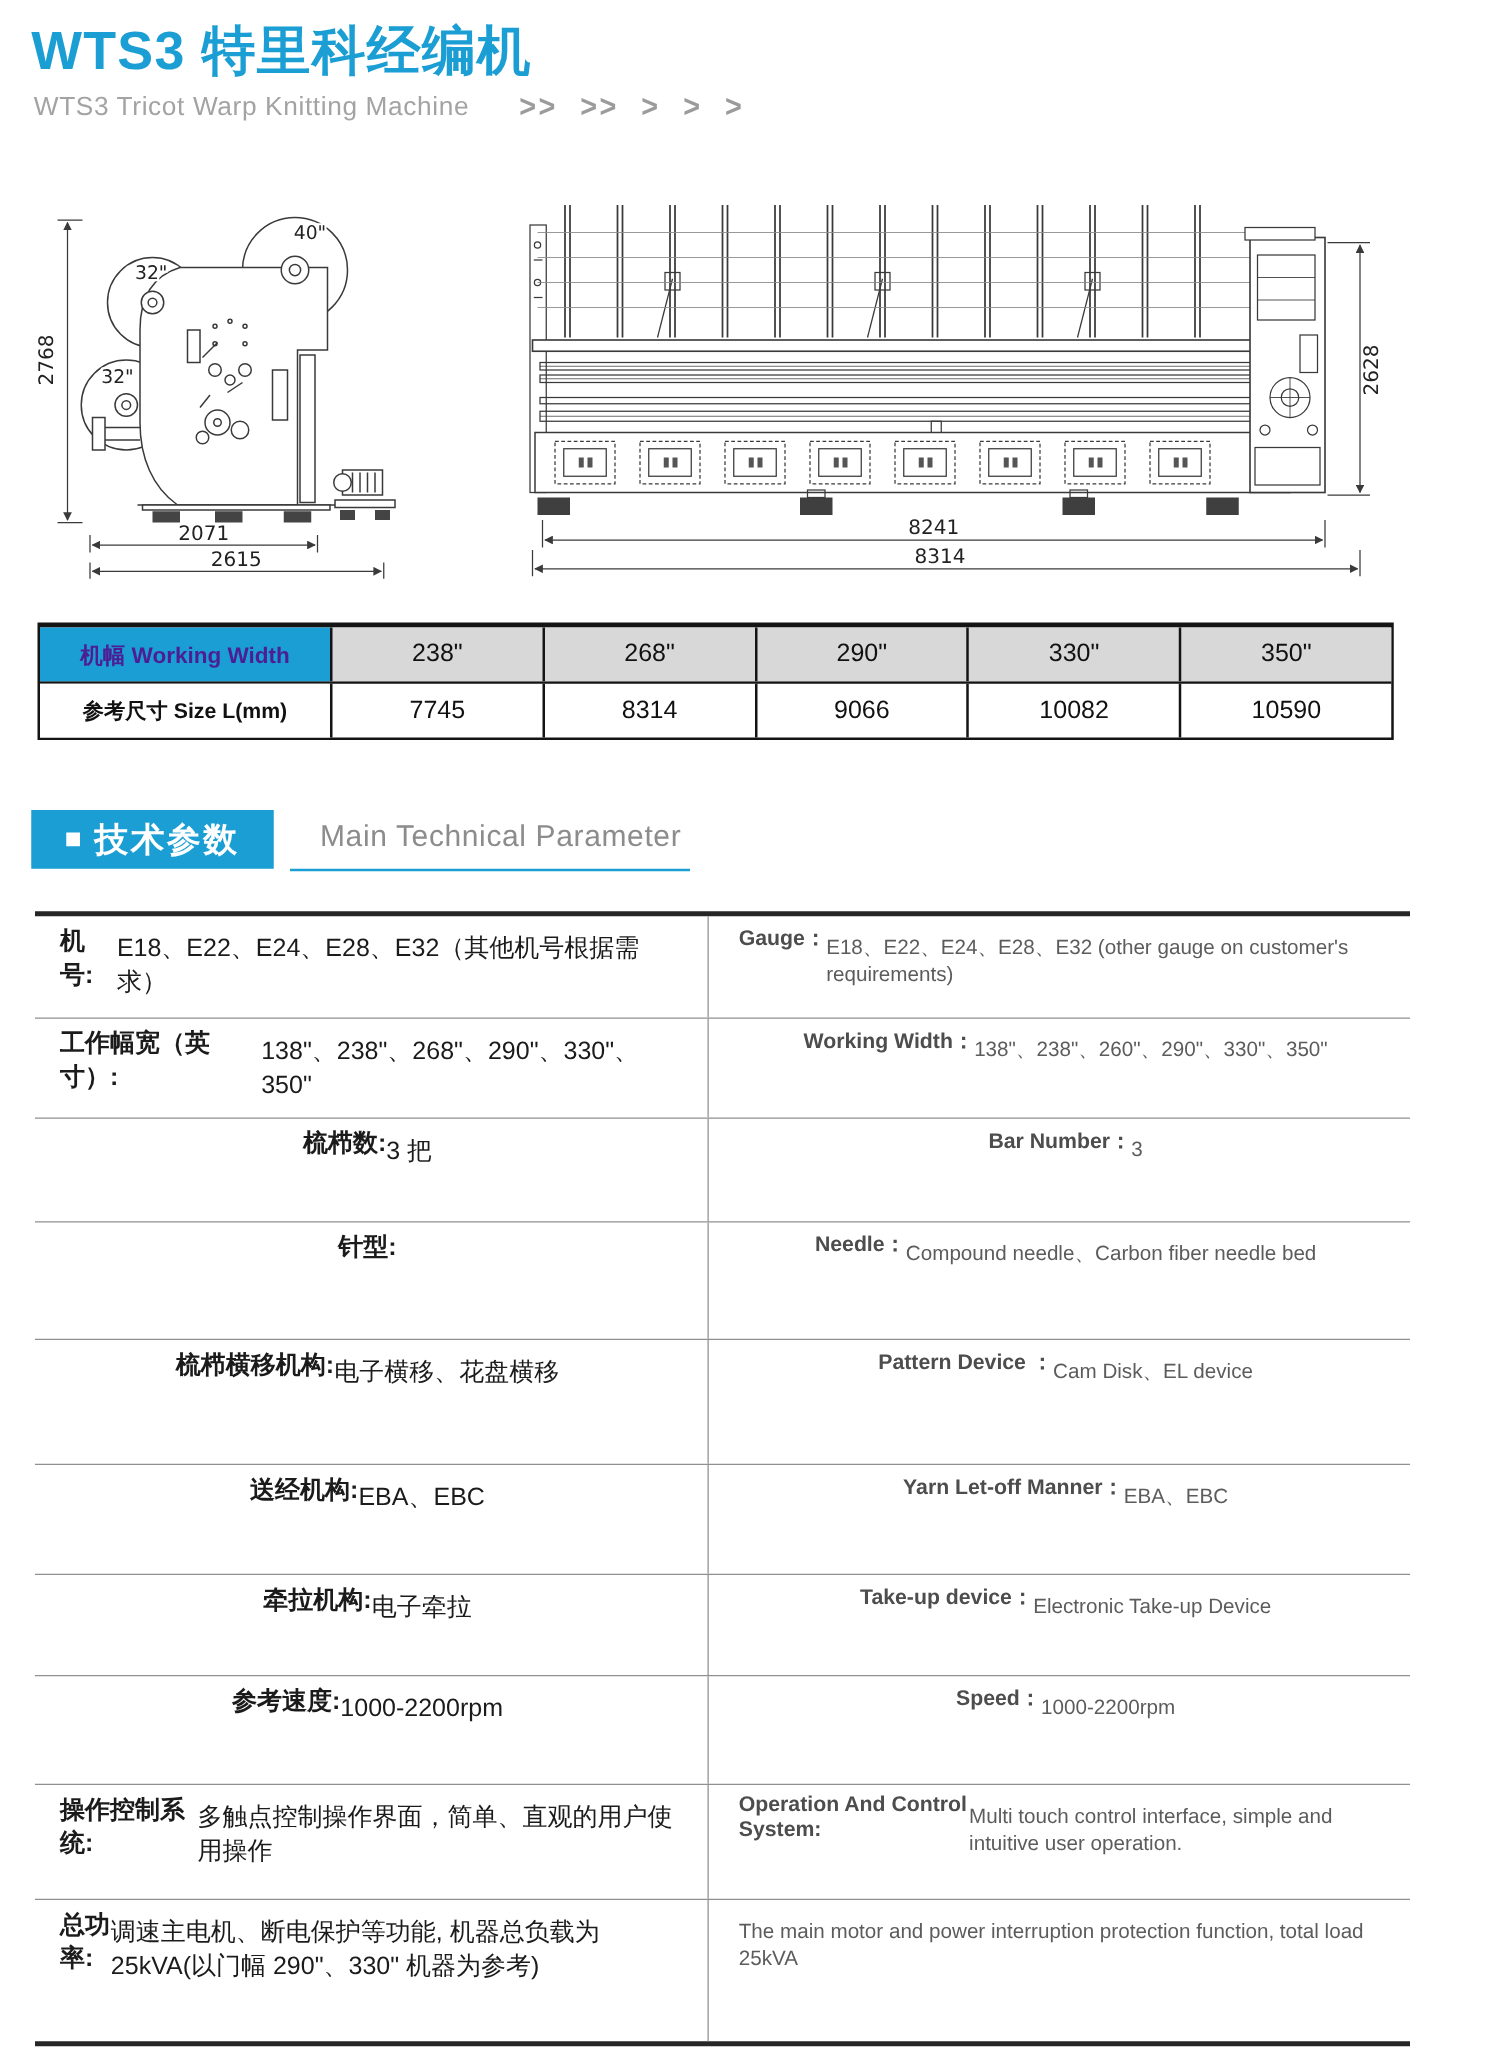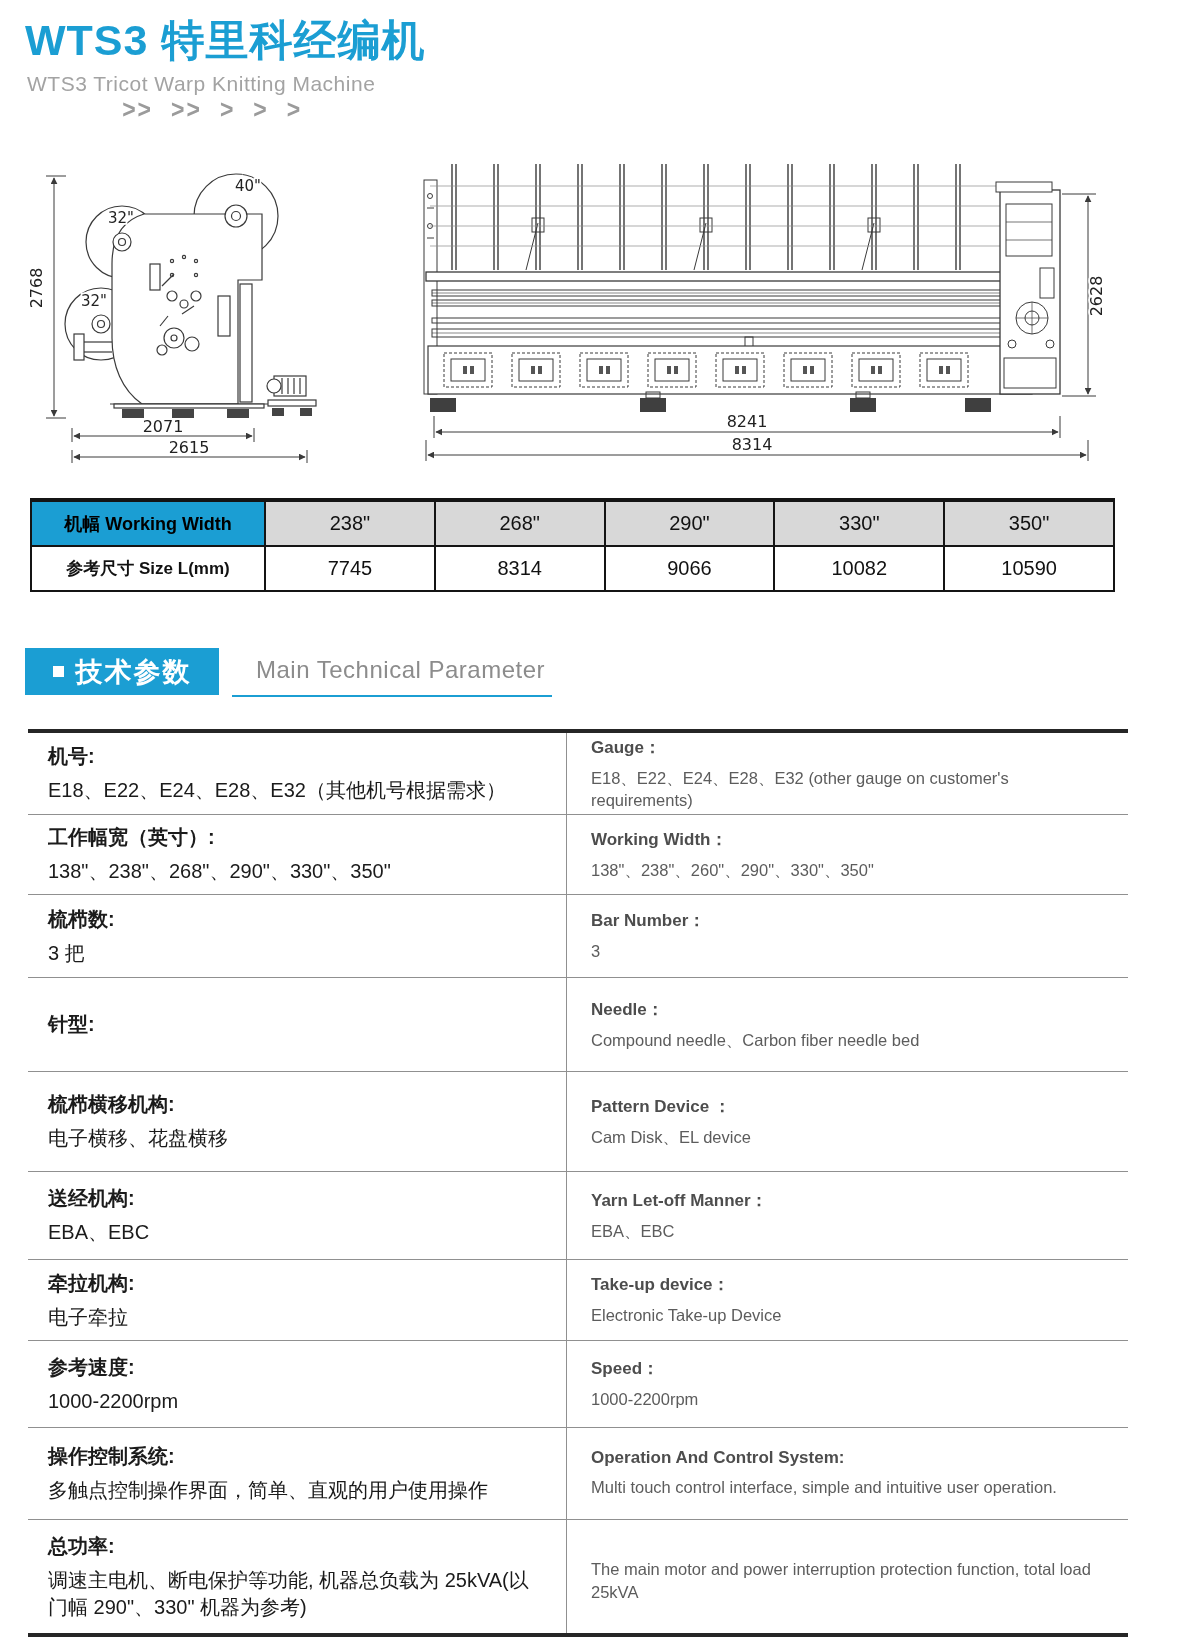--- a/index.html
+++ b/index.html
@@ -2,54 +2,54 @@
 <html><head>
 <meta charset="utf-8">
 <style>
   html,body{margin:0;padding:0;background:#ffffff;}
   .page{
     position:relative;width:1200px;height:1643px;background:#ffffff;overflow:hidden;
     font-family:"Liberation Sans","DejaVu Sans",sans-serif;color:#1b1b1b;
   }
   
   .title{position:absolute;left:25px;top:12px;font-size:43px;font-weight:bold;color:#1b9ed3;letter-spacing:1px;}
-  .sub-row{position:absolute;left:27px;top:72px;display:flex;align-items:center;flex-direction:column;}
+  .sub-row{position:absolute;left:27px;top:72px;display:flex;align-items:center;}
   .subtitle{font-size:21px;color:#a3a3a3;letter-spacing:0.5px;}
   .chevrons{display:flex;margin-left:40px;}
   .chev{font-size:23px;font-weight:bold;color:#9b9b9b;margin-right:18px;letter-spacing:2px;transform:scaleY(1.1);}
   
   .diagram{position:absolute;}
   .diagram svg text{font-family:"DejaVu Sans","Liberation Sans",sans-serif;}
   
   .size-table{
     position:absolute;left:30px;top:498px;width:1085px;
     border:2px solid #141414;border-top-width:4px;box-sizing:border-box;
   }
   .st-row{display:flex;height:43px;}
   .st-row + .st-row{border-top:2px solid #141414;}
   .st-cell{flex:1;display:flex;align-items:center;justify-content:center;font-size:20px;color:#111;border-left:2px solid #141414;box-sizing:border-box;}
-  .st-head0{flex:0 0 232px;background:#1b9ed3;color:#000000;font-weight:bold;font-size:18px;border-left:none;}
+  .st-head0{flex:0 0 232px;background:#1b9ed3;color:#4c1d95;font-weight:bold;font-size:18px;border-left:none;}
   .st-cell.gray{background:#d8d8d8;}
   .st-label0{flex:0 0 232px;background:#ffffff;font-weight:bold;font-size:17px;border-left:none;}
   
   .sec-badge{
     position:absolute;left:25px;top:648px;width:194px;height:47px;background:#1b9ed3;
     display:flex;align-items:center;justify-content:center;color:#fff;font-size:27px;font-weight:bold;letter-spacing:2px;
   }
   .badge-square{width:11px;height:11px;background:#ffffff;margin-right:12px;display:inline-block;}
   .sec-en{position:absolute;left:256px;top:656px;font-size:24px;color:#8c8c8c;letter-spacing:0.5px;}
   .sec-underline{position:absolute;left:232px;top:695px;width:320px;height:2px;background:#1b9ed3;}
   
   .param-table{
     position:absolute;left:28px;top:729px;width:1100px;
     border-top:4px solid #262626;border-bottom:4px solid #262626;box-sizing:content-box;
   }
   .param-row{display:flex;border-bottom:1px solid #909090;box-sizing:border-box;}
   .param-row:last-child{border-bottom:none;}
-  .pcell{display:flex;flex-direction:column;justify-content:center;box-sizing:border-box;}
+  .pcell{display:flex;flex-direction:row;justify-content:center;box-sizing:border-box;}
   .pcell.zh{flex:0 0 539px;border-right:1px solid #909090;padding:6px 26px 6px 20px;}
   .pcell.en{flex:1;padding:6px 14px 6px 24px;}
   .zh .plabel{font-size:20px;font-weight:bold;color:#1b1b1b;}
   .zh .pvalue{font-size:20px;color:#1b1b1b;margin-top:7px;line-height:1.35;}
   .en .plabel{font-size:17px;font-weight:bold;color:#4d4d4d;}
   .en .pvalue{font-size:16.5px;color:#5c5c5c;margin-top:8px;line-height:1.35;}
   .r0{height:82px}.r1{height:80px}.r2{height:83px}.r3{height:94px}.r4{height:100px}
   .r5{height:88px}.r6{height:81px}.r7{height:87px}.r8{height:92px}.r9{height:113px}
 </style>
 </head>

